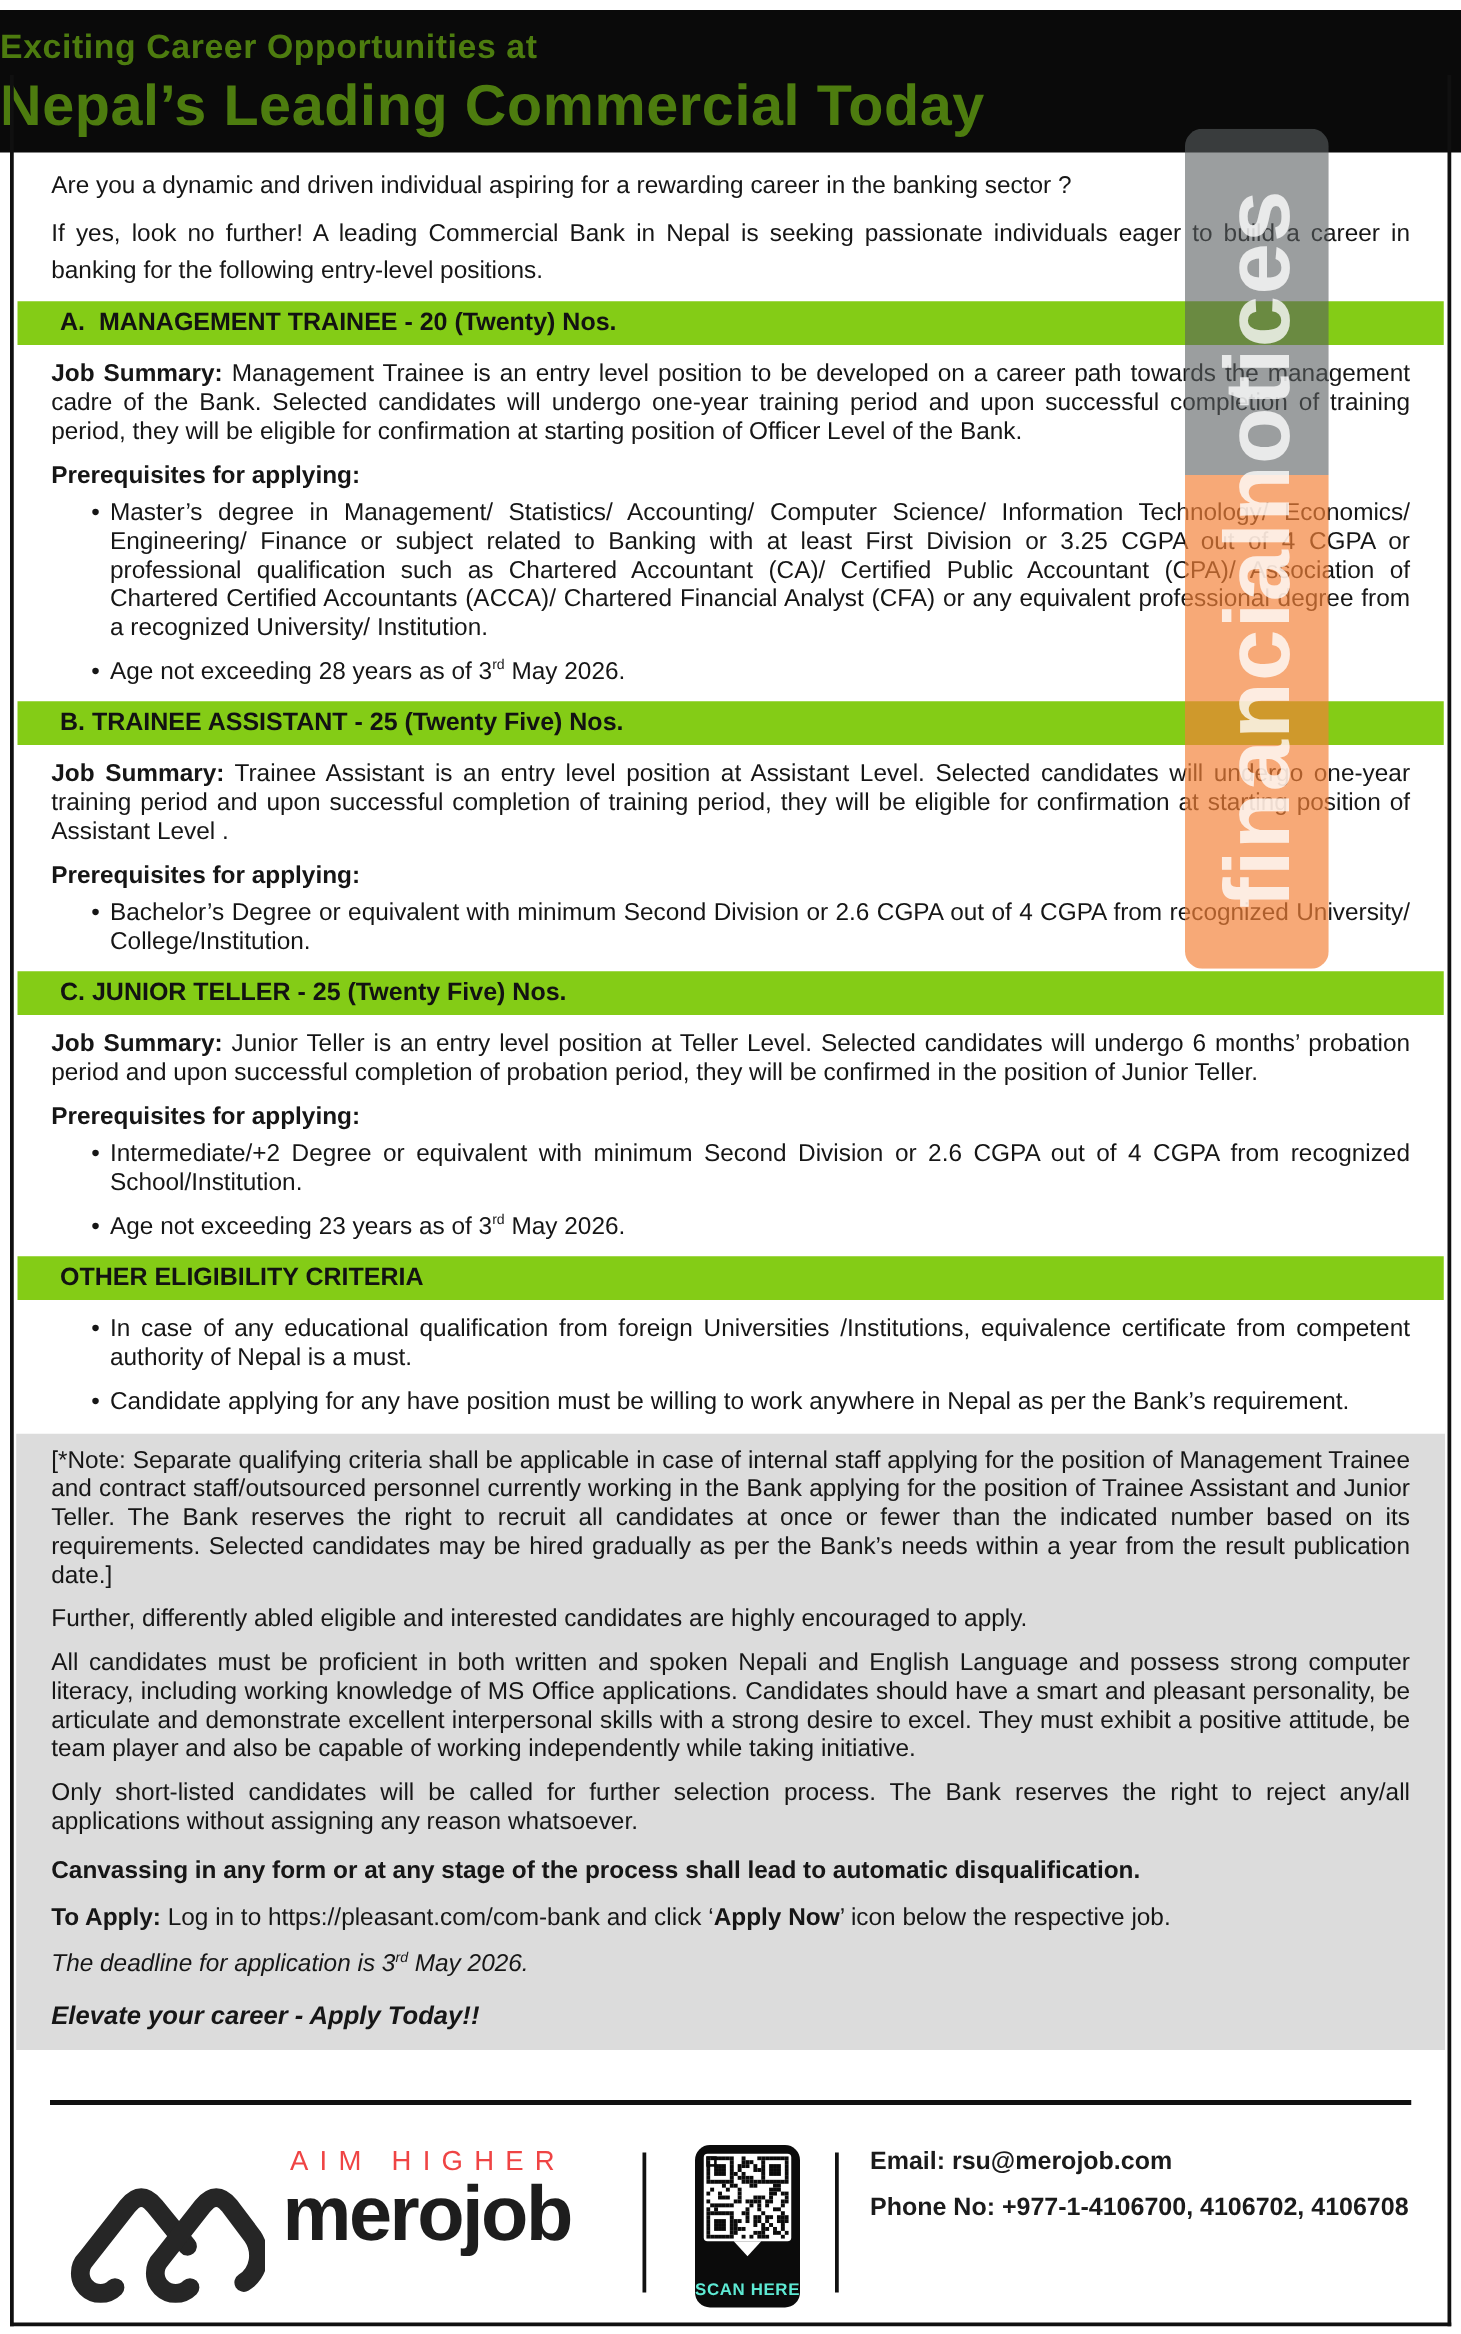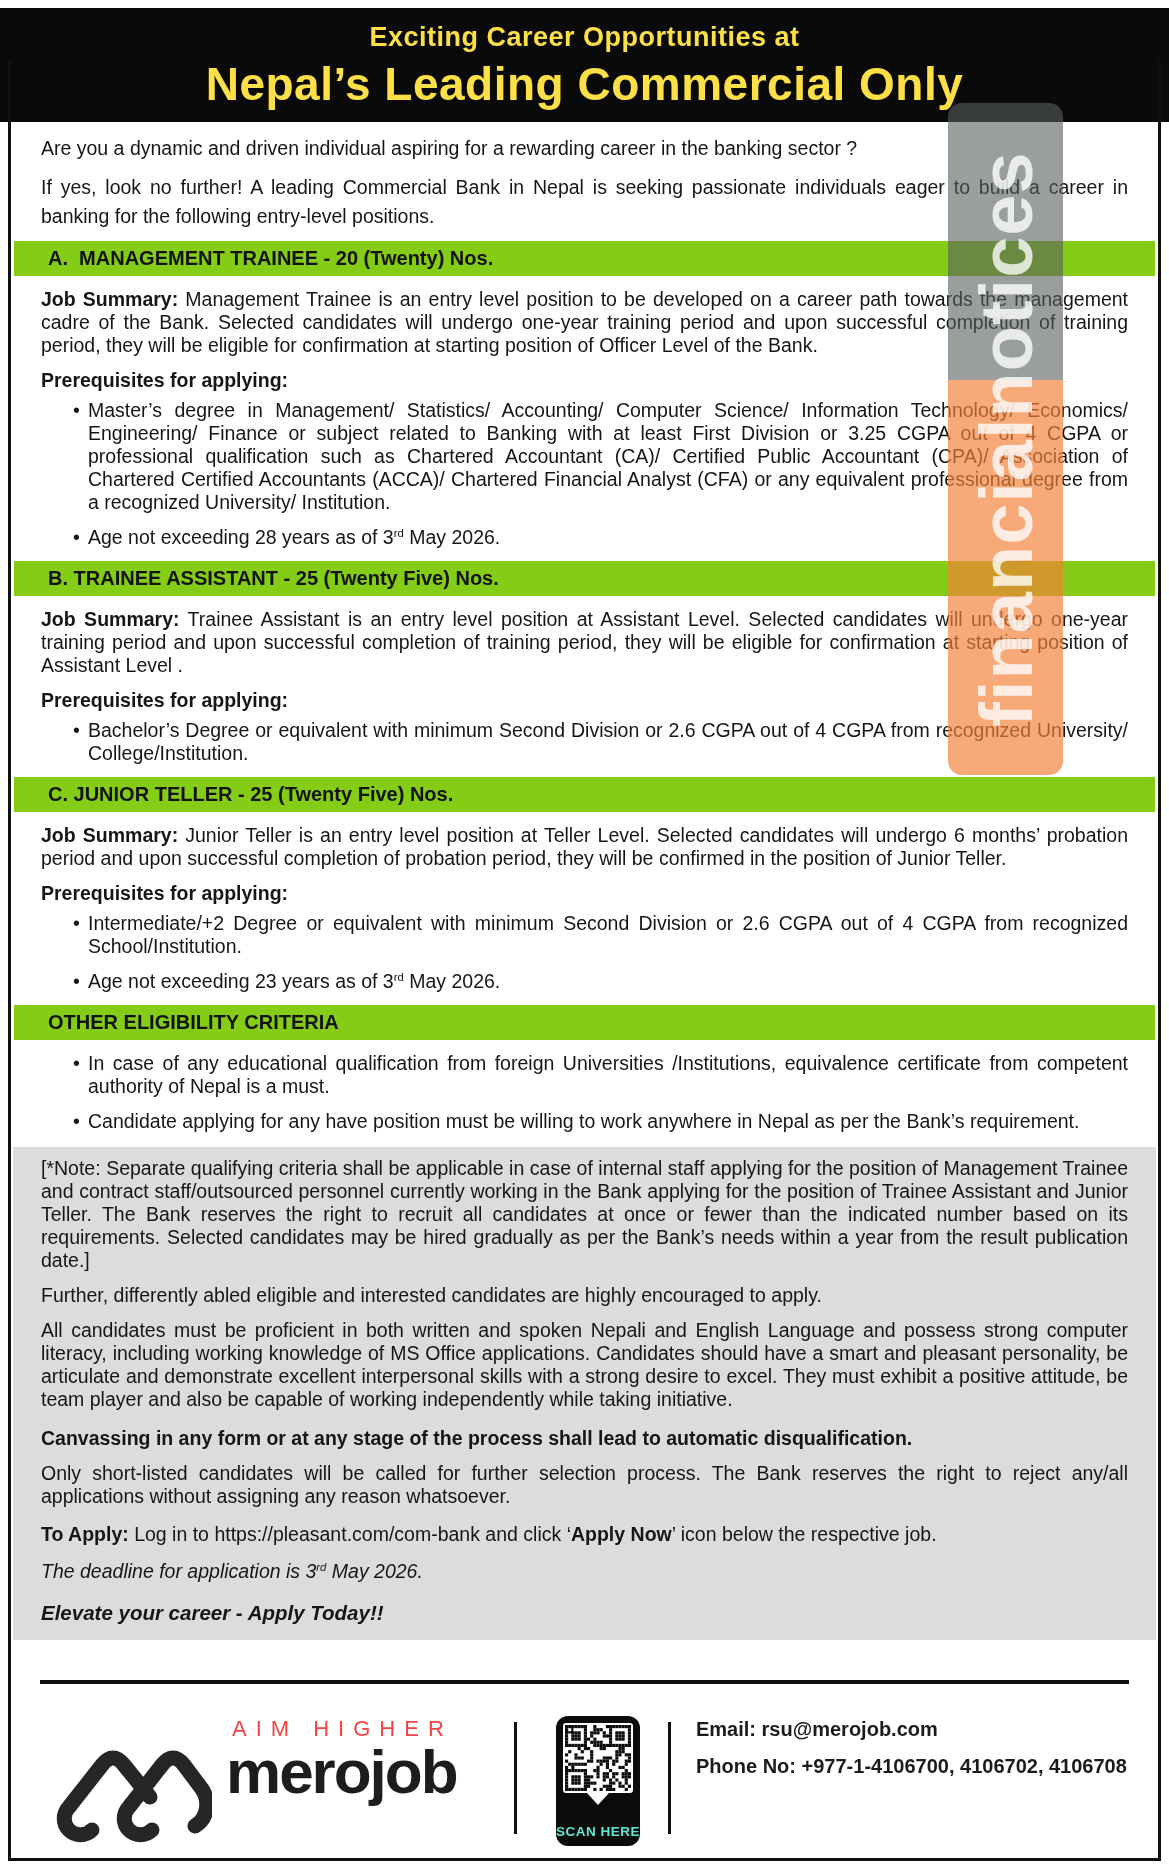--- a/index.html
+++ b/index.html
@@ -1,19 +1,19 @@
 <!DOCTYPE html>
 <html><head>
 <meta charset="utf-8">
 <style>
   html,body{margin:0;padding:0;}
   body{width:1169px;height:1867px;background:#ffffff;font-family:"Liberation Sans",sans-serif;color:#161616;position:relative;overflow:hidden;}
   .page{position:absolute;inset:0;}
   
-  .header{position:absolute;left:0;right:0;top:8px;height:114px;background:#0a0a0a;color:#fde047;text-align:center;z-index:1;}
+  .header{position:absolute;left:0;right:0;top:8px;height:114px;background:#0a0a0a;color:#4d7c0f;text-align:left;z-index:1;}
   .header .h1{font-size:27px;font-weight:bold;letter-spacing:.5px;margin-top:14px;}
   .header .h2{font-size:46px;font-weight:bold;letter-spacing:.5px;margin-top:4px;}
   
   .frame{position:absolute;left:8px;right:8px;top:60px;bottom:6px;border:3px solid #101010;border-top:none;pointer-events:none;z-index:5;}
   
   .content{position:absolute;left:11px;right:11px;top:122px;padding:12px 30px 0 30px;z-index:2;}
   .para{font-size:19.5px;line-height:23px;text-align:justify;margin:0 0 12px 0;}
   .intro{line-height:29px;margin-bottom:10px;}
   .lead{font-weight:bold;}
   .prereq{font-weight:bold;font-size:19.5px;line-height:23px;margin:0 0 7px 0;}
@@ -46,21 +46,21 @@
   .contact{position:absolute;left:696px;top:1718px;z-index:2;font-weight:700;font-size:20px;color:#1b1b1b;}
   .contact div{margin-bottom:14px;}
 </style>
 </head>
 <body>
 
 <div class="page">
 
   <div class="header">
     <div class="h1">Exciting Career Opportunities at</div>
-    <div class="h2">Nepal’s Leading Commercial Only</div>
+    <div class="h2">Nepal’s Leading Commercial Today</div>
   </div>
 
   <div class="frame"></div>
 
   <div class="content">
     <p class="para intro">Are you a dynamic and driven individual aspiring for a rewarding career in the banking sector ?</p>
     <p class="para intro">If yes, look no further! A leading Commercial Bank in Nepal is seeking passionate individuals eager to build a career in banking for the following entry-level positions.</p>
 
     <div class="sec-bar">A.  MANAGEMENT TRAINEE - 20 (Twenty) Nos.</div>
     <p class="para"><span class="lead">Job Summary:</span><span> Management Trainee is an entry level position to be developed on a career path towards the management cadre of the Bank. Selected candidates will undergo one-year training period and upon successful completion of training period, they will be eligible for confirmation at starting position of Officer Level of the Bank.</span></p>
@@ -88,22 +88,22 @@
     <div class="sec-bar">OTHER ELIGIBILITY CRITERIA</div>
     <div class="bullets">
       <div class="bullet">In case of any educational qualification from foreign Universities /Institutions, equivalence certificate from competent authority of Nepal is a must.</div>
       <div class="bullet">Candidate applying for any have position must be willing to work anywhere in Nepal as per the Bank’s requirement.</div>
     </div>
 
     <div class="gray-block">
       <p class="para">[*Note: Separate qualifying criteria shall be applicable in case of internal staff applying for the position of Management Trainee and contract staff/outsourced personnel currently working in the Bank applying for the position of Trainee Assistant and Junior Teller. The Bank reserves the right to recruit all candidates at once or fewer than the indicated number based on its requirements. Selected candidates may be hired gradually as per the Bank’s needs within a year from the result publication date.]</p>
       <p class="para">Further, differently abled eligible and interested candidates are highly encouraged to apply.</p>
       <p class="para">All candidates must be proficient in both written and spoken Nepali and English Language and possess strong computer literacy, including working knowledge of MS Office applications. Candidates should have a smart and pleasant personality, be articulate and demonstrate excellent interpersonal skills with a strong desire to excel. They must exhibit a positive attitude, be team player and also be capable of working independently while taking initiative.</p>
+      <p class="para">Only short-listed candidates will be called for further selection process. The Bank reserves the right to reject any/all applications without assigning any reason whatsoever.</p>
       <p class="para bold-line" style="margin-top:16px;">Canvassing in any form or at any stage of the process shall lead to automatic disqualification.</p>
-      <p class="para">Only short-listed candidates will be called for further selection process. The Bank reserves the right to reject any/all applications without assigning any reason whatsoever.</p>
       <p class="para" style="margin-top:15px;"><span class="lead">To Apply:</span><span> Log in to https://pleasant.com/com-bank and click ‘</span><span class="lead">Apply Now</span><span>’ icon below the respective job.</span></p>
       <p class="para" style="margin-top:14px;font-style:italic;"><span>The deadline for application is 3</span><sup>rd</sup><span> May 2026.</span></p>
       <p class="para elevate" style="margin-top:18px;">Elevate your career - Apply Today!!</p>
     </div>
   </div>
 
   <div class="watermark">
     <div class="wm-gray"></div>
     <div class="wm-orange"></div>
     <div class="wm-text">financialnotices</div>

